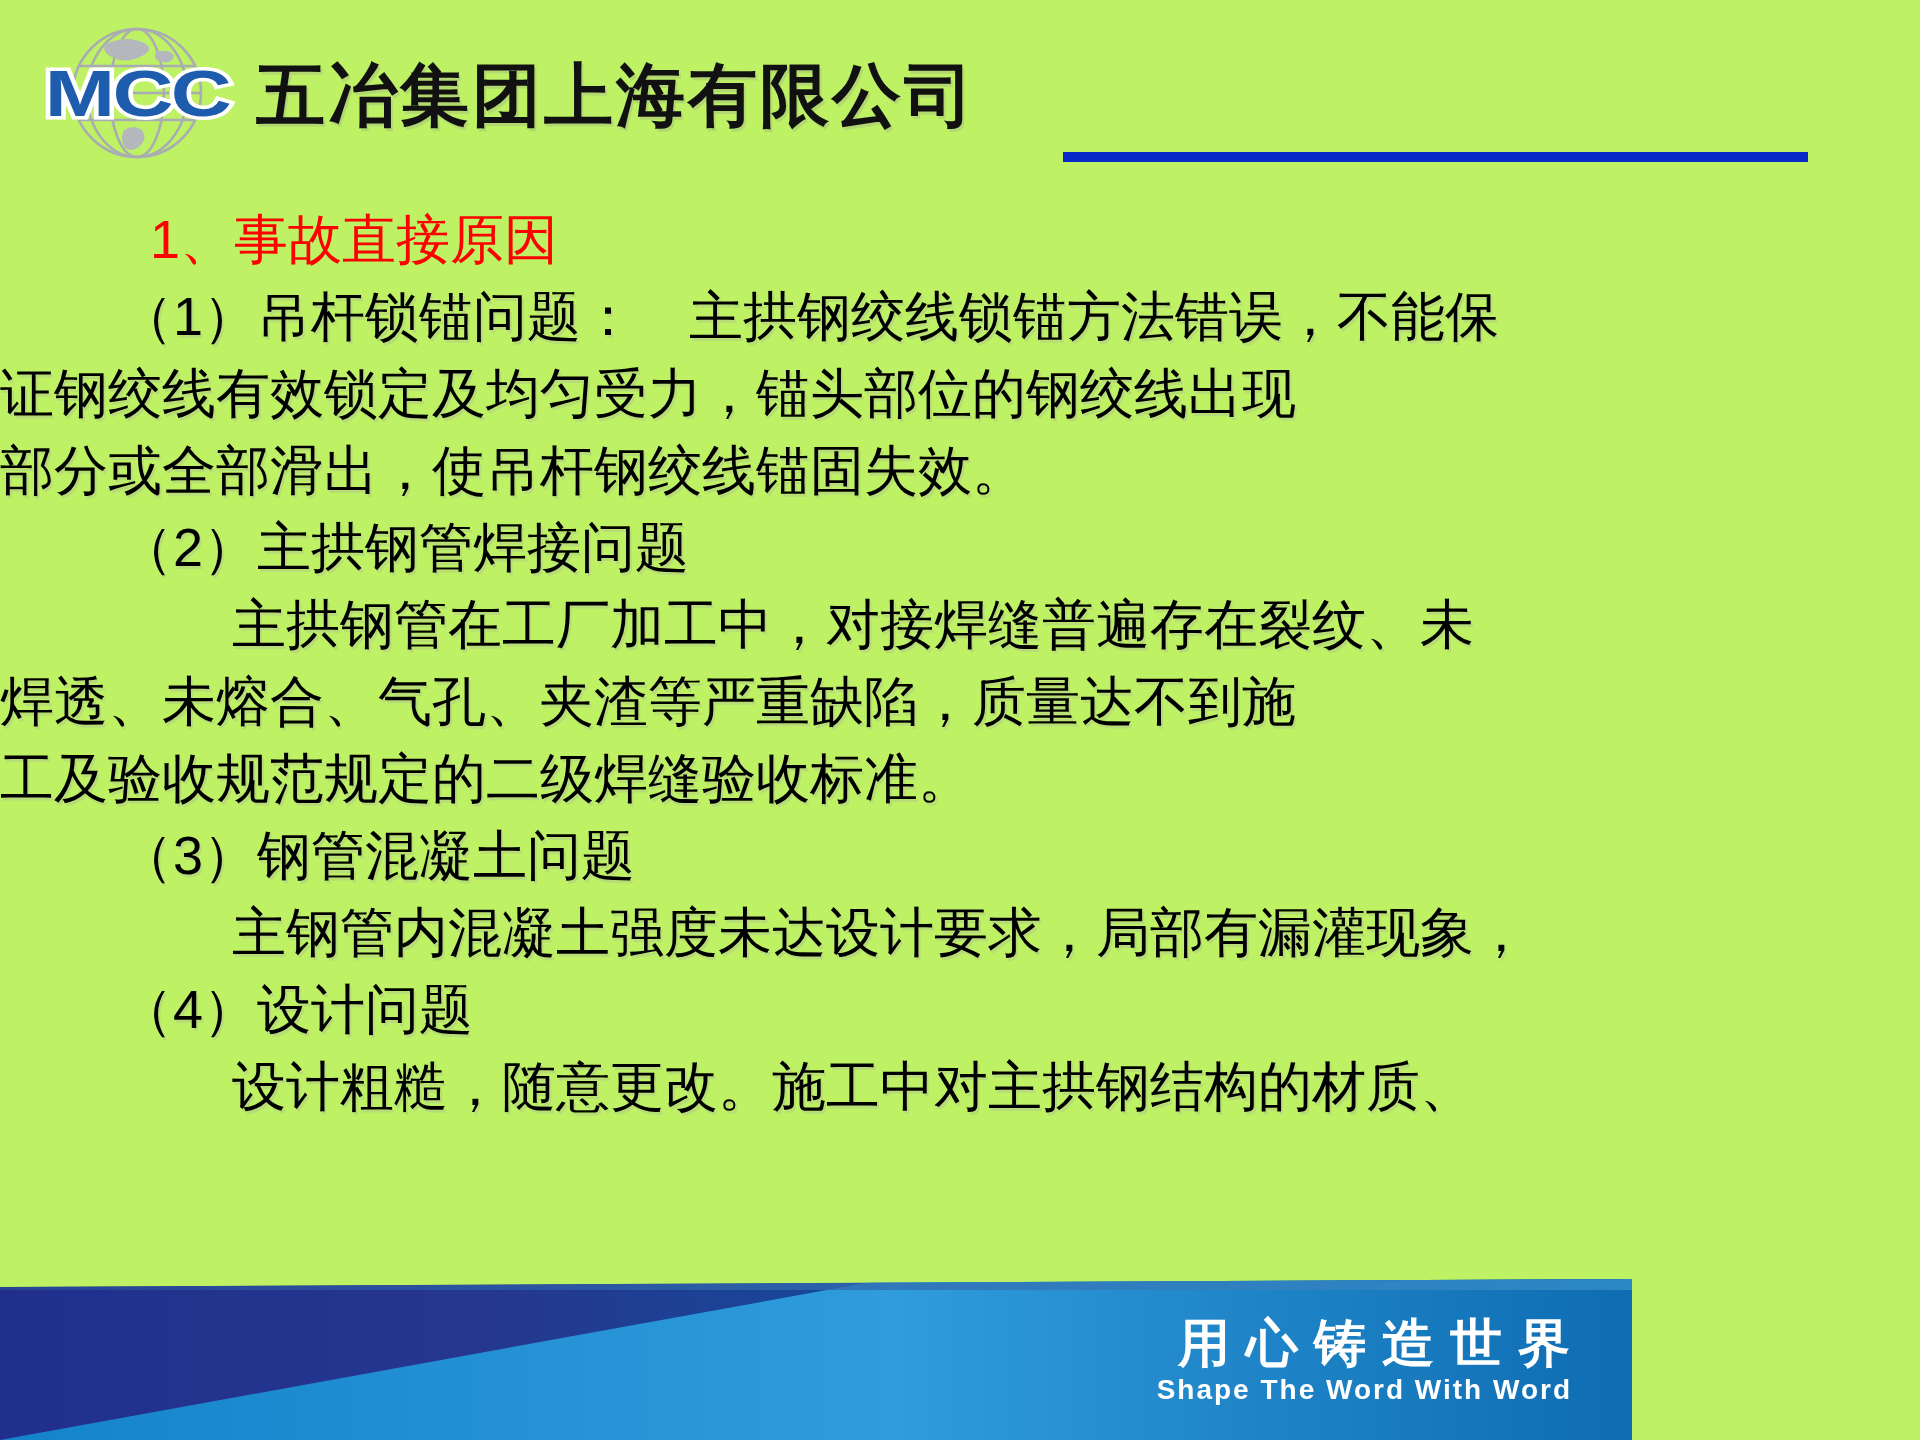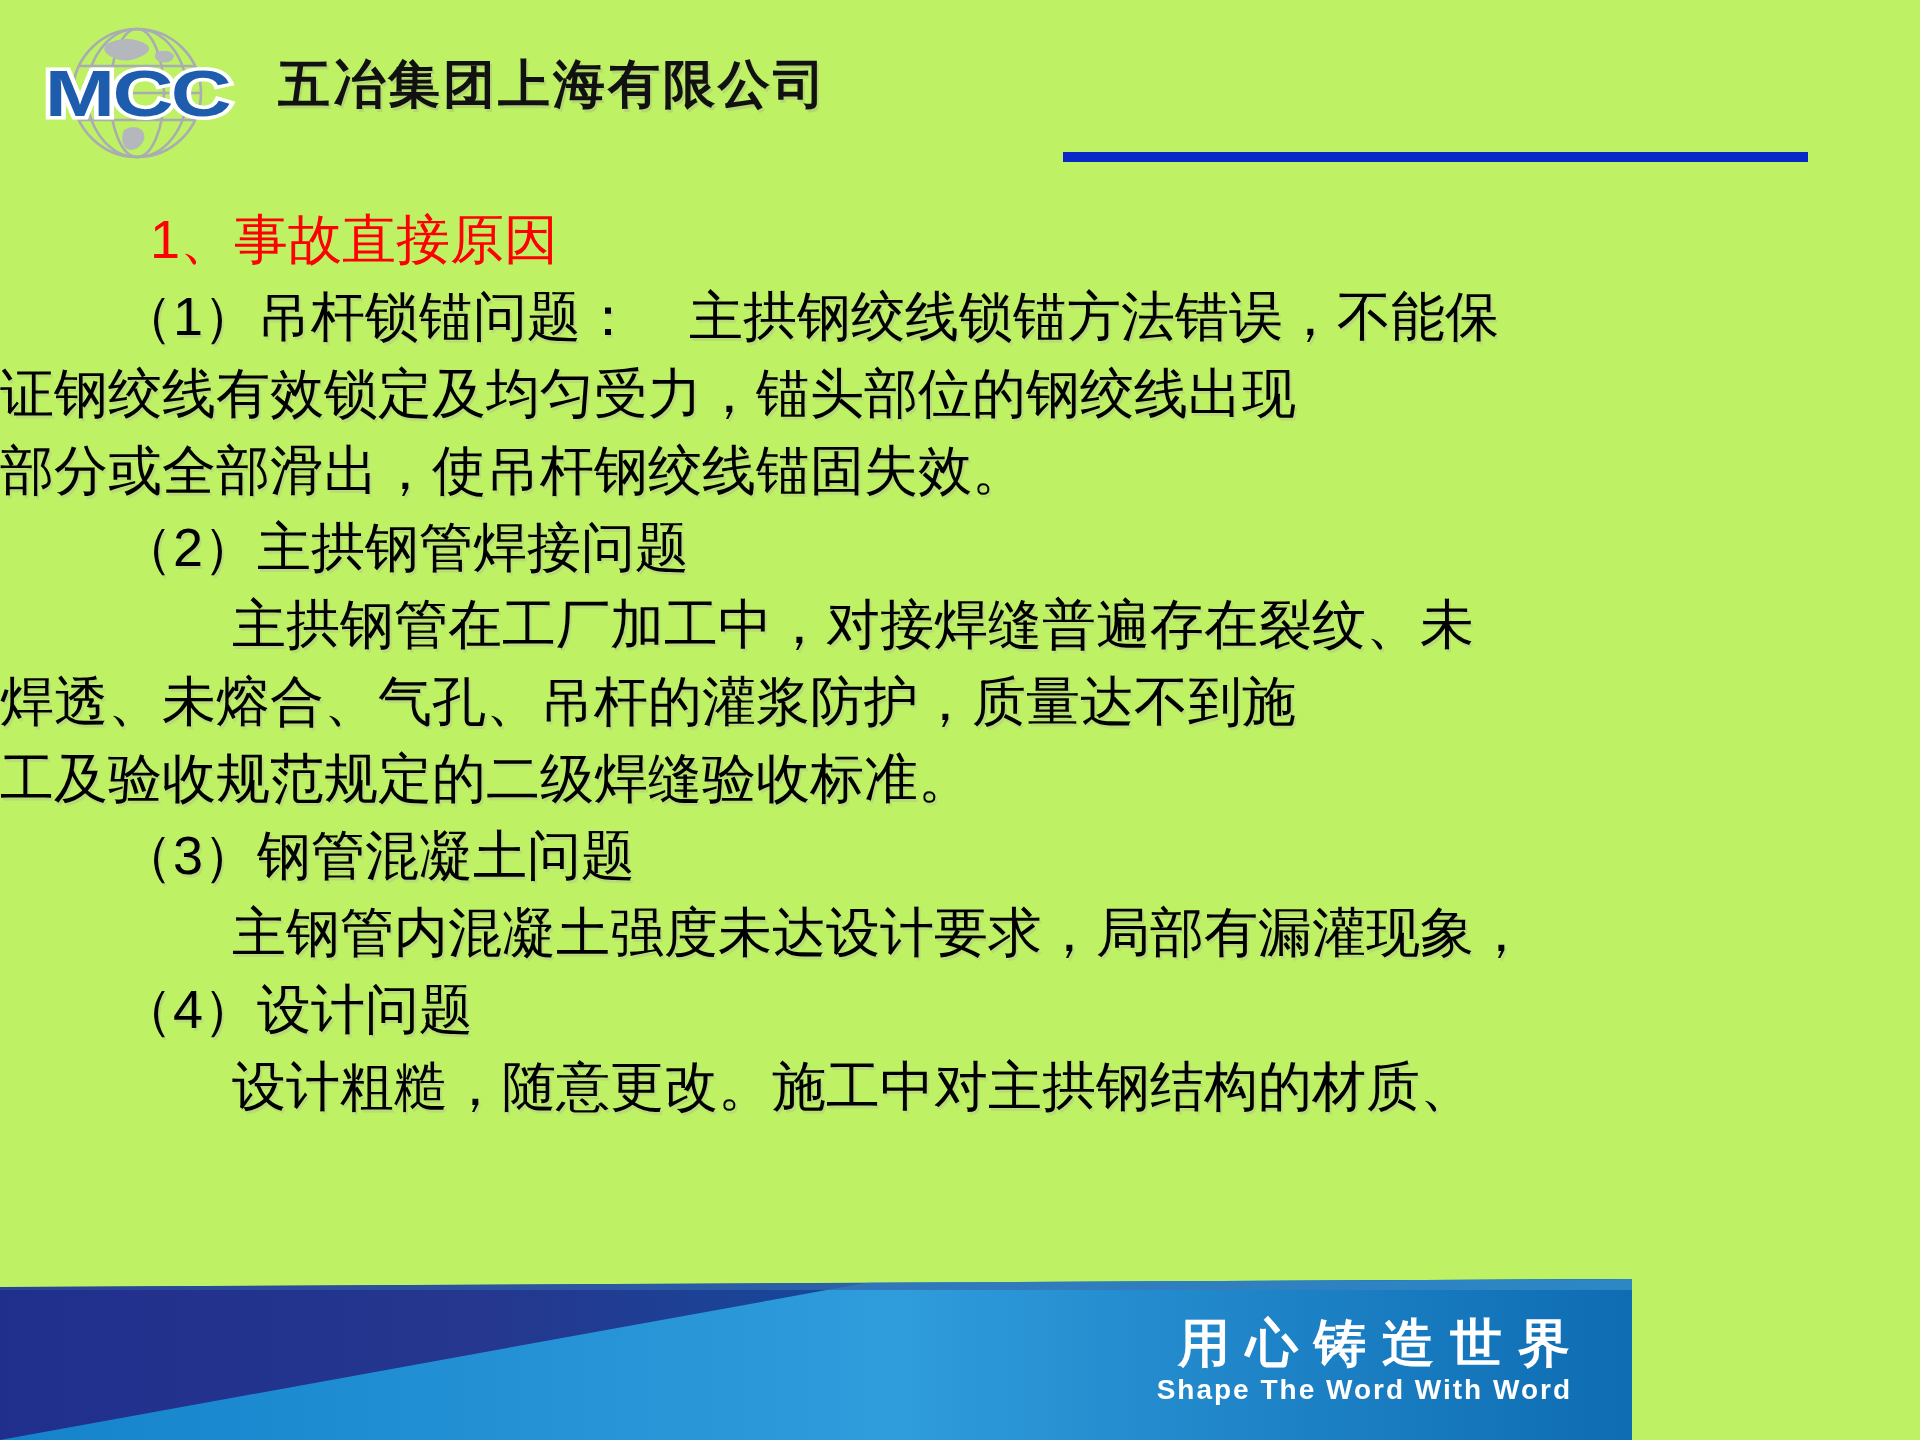--- a/index.html
+++ b/index.html
@@ -10,24 +10,23 @@
     overflow:hidden;
     font-family:"Liberation Sans","DejaVu Sans",sans-serif;
   }
   
   .logo{
     position:absolute;left:28px;top:22px;
     width:218px;height:142px;
   }
   .company{
     position:absolute;left:256px;top:50px;
-    font-size:52px;font-weight:bold;color:#111111;
+    font-size:69px;font-weight:bold;color:#111111;
     letter-spacing:3px;white-space:nowrap;
     text-shadow:2px 3px 0 rgba(150,150,150,.28);
-    margin-left:22px;
   }
   .title-underline{
     position:absolute;left:1063px;top:152px;
     width:745px;height:10px;
     background:#0828c8;
   }
   
   .content{
     position:absolute;left:0;top:201px;width:1540px;
   }
@@ -103,21 +102,21 @@
   <div class="company">五冶集团上海有限公司</div>
   <div class="title-underline"></div>
 
   <div class="content">
     <div class="line heading">1、事故直接原因</div>
     <div class="line t-paren">（1）吊杆锁锚问题：　主拱钢绞线锁锚方法错误，不能保</div>
     <div class="line t-flush">证钢绞线有效锁定及均匀受力，锚头部位的钢绞线出现</div>
     <div class="line t-flush">部分或全部滑出，使吊杆钢绞线锚固失效。</div>
     <div class="line t-paren">（2）主拱钢管焊接问题</div>
     <div class="line t-para">主拱钢管在工厂加工中，对接焊缝普遍存在裂纹、未</div>
-    <div class="line t-flush">焊透、未熔合、气孔、吊杆的灌浆防护，质量达不到施</div>
+    <div class="line t-flush">焊透、未熔合、气孔、夹渣等严重缺陷，质量达不到施</div>
     <div class="line t-flush">工及验收规范规定的二级焊缝验收标准。</div>
     <div class="line t-paren">（3）钢管混凝土问题</div>
     <div class="line t-para">主钢管内混凝土强度未达设计要求，局部有漏灌现象，</div>
     <div class="line t-paren">（4）设计问题</div>
     <div class="line t-para">设计粗糙，随意更改。施工中对主拱钢结构的材质、</div>
   </div>
 
   <div class="footer">
     <div class="footer-wedge"></div>
     <div class="footer-topline"></div>

